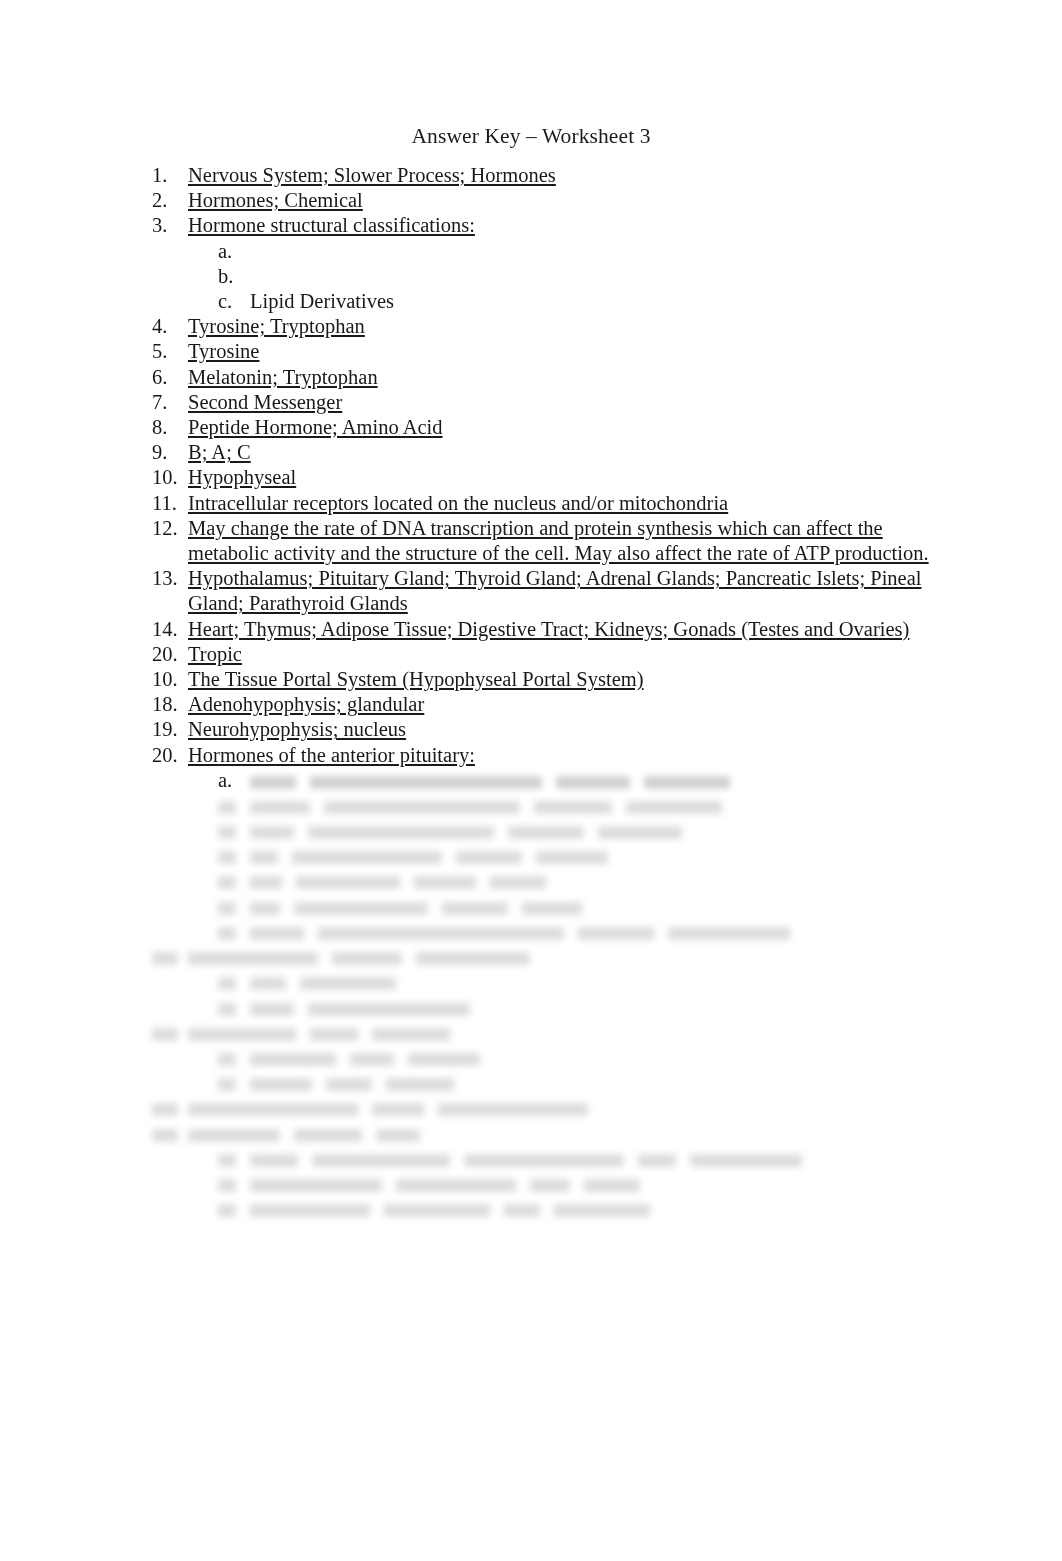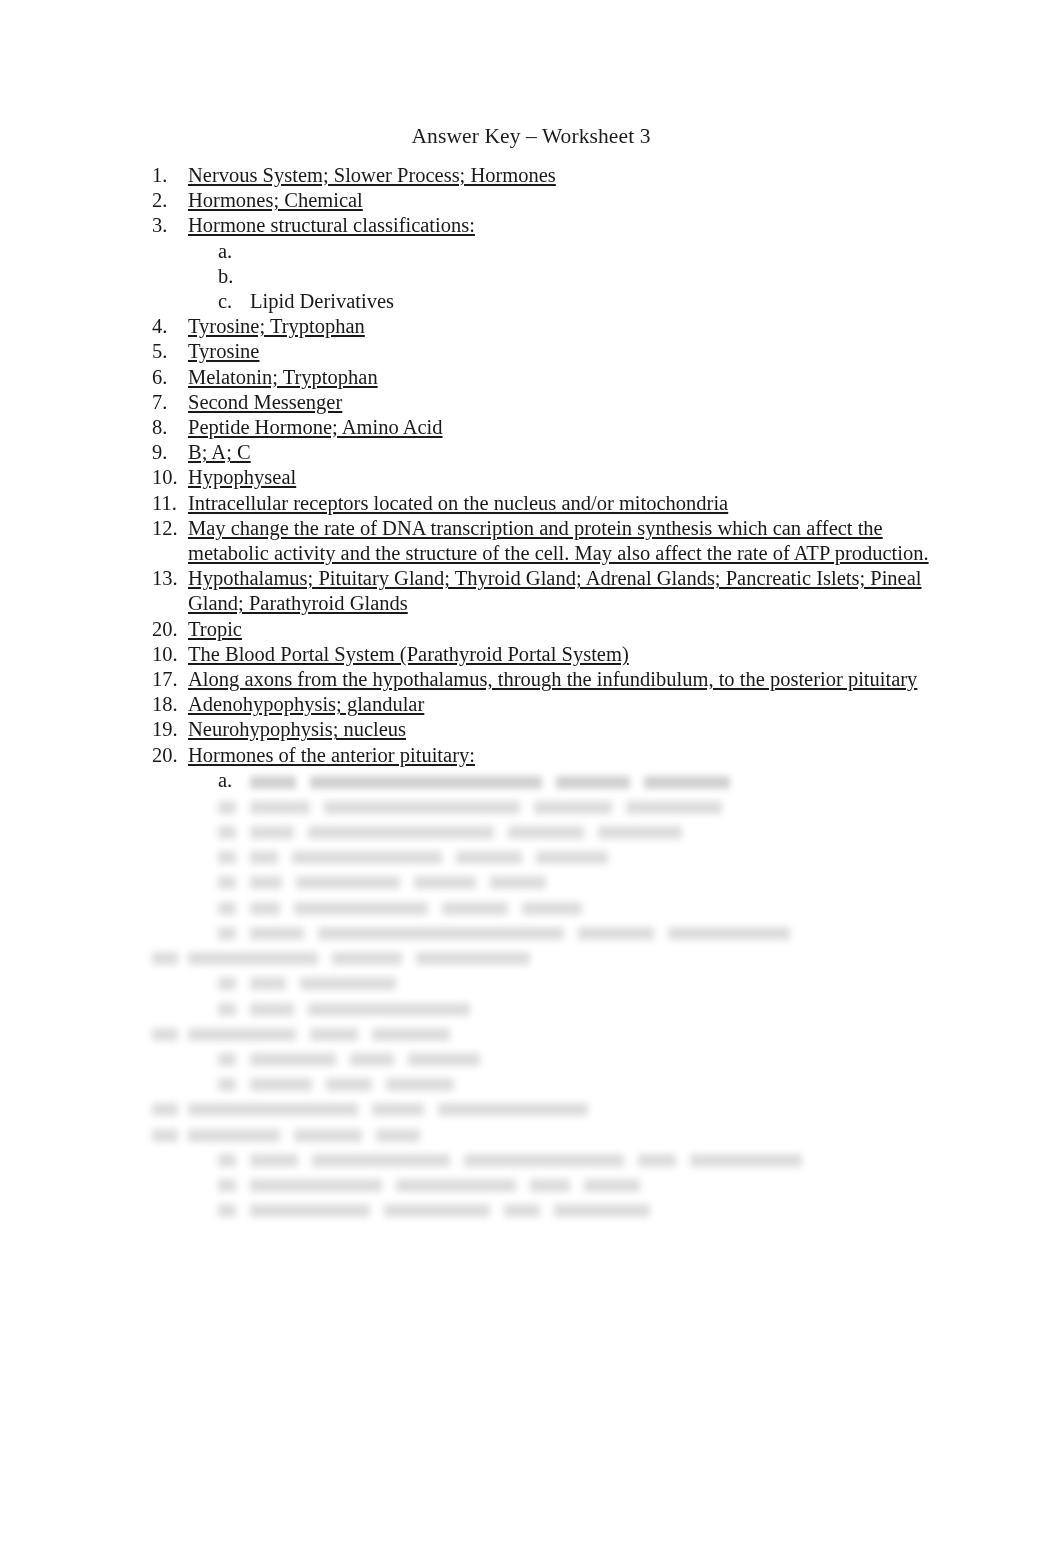--- a/index.html
+++ b/index.html
@@ -174,30 +174,30 @@
     </div>
     <div class="row lvl1">
       <span class="marker wide">12.</span>
       <span class="body">May change the rate of DNA transcription and protein synthesis which can affect the metabolic activity and the structure of the cell. May also affect the rate of ATP production.</span>
     </div>
     <div class="row lvl1">
       <span class="marker wide">13.</span>
       <span class="body">Hypothalamus; Pituitary Gland; Thyroid Gland; Adrenal Glands; Pancreatic Islets; Pineal Gland; Parathyroid Glands</span>
     </div>
     <div class="row lvl1">
+      <span class="marker wide">14.</span>
+      <span class="body">Heart; Thymus; Adipose Tissue; Digestive Tract; Kidneys; Gonads (Testes and Ovaries)</span>
+    </div>
+    <div class="row lvl1">
       <span class="marker wide">20.</span>
       <span class="body">Tropic</span>
     </div>
     <div class="row lvl1">
       <span class="marker wide">10.</span>
-      <span class="body">The Blood Portal System (Parathyroid Portal System)</span>
-    </div>
-    <div class="row lvl1">
-      <span class="marker wide">17.</span>
-      <span class="body">Along axons from the hypothalamus, through the infundibulum, to the posterior pituitary</span>
+      <span class="body">The Tissue Portal System (Hypophyseal Portal System)</span>
     </div>
     <div class="row lvl1">
       <span class="marker wide">18.</span>
       <span class="body">Adenohypophysis; glandular</span>
     </div>
     <div class="row lvl1">
       <span class="marker wide">19.</span>
       <span class="body">Neurohypophysis; nucleus</span>
     </div>
     <div class="row lvl1">

